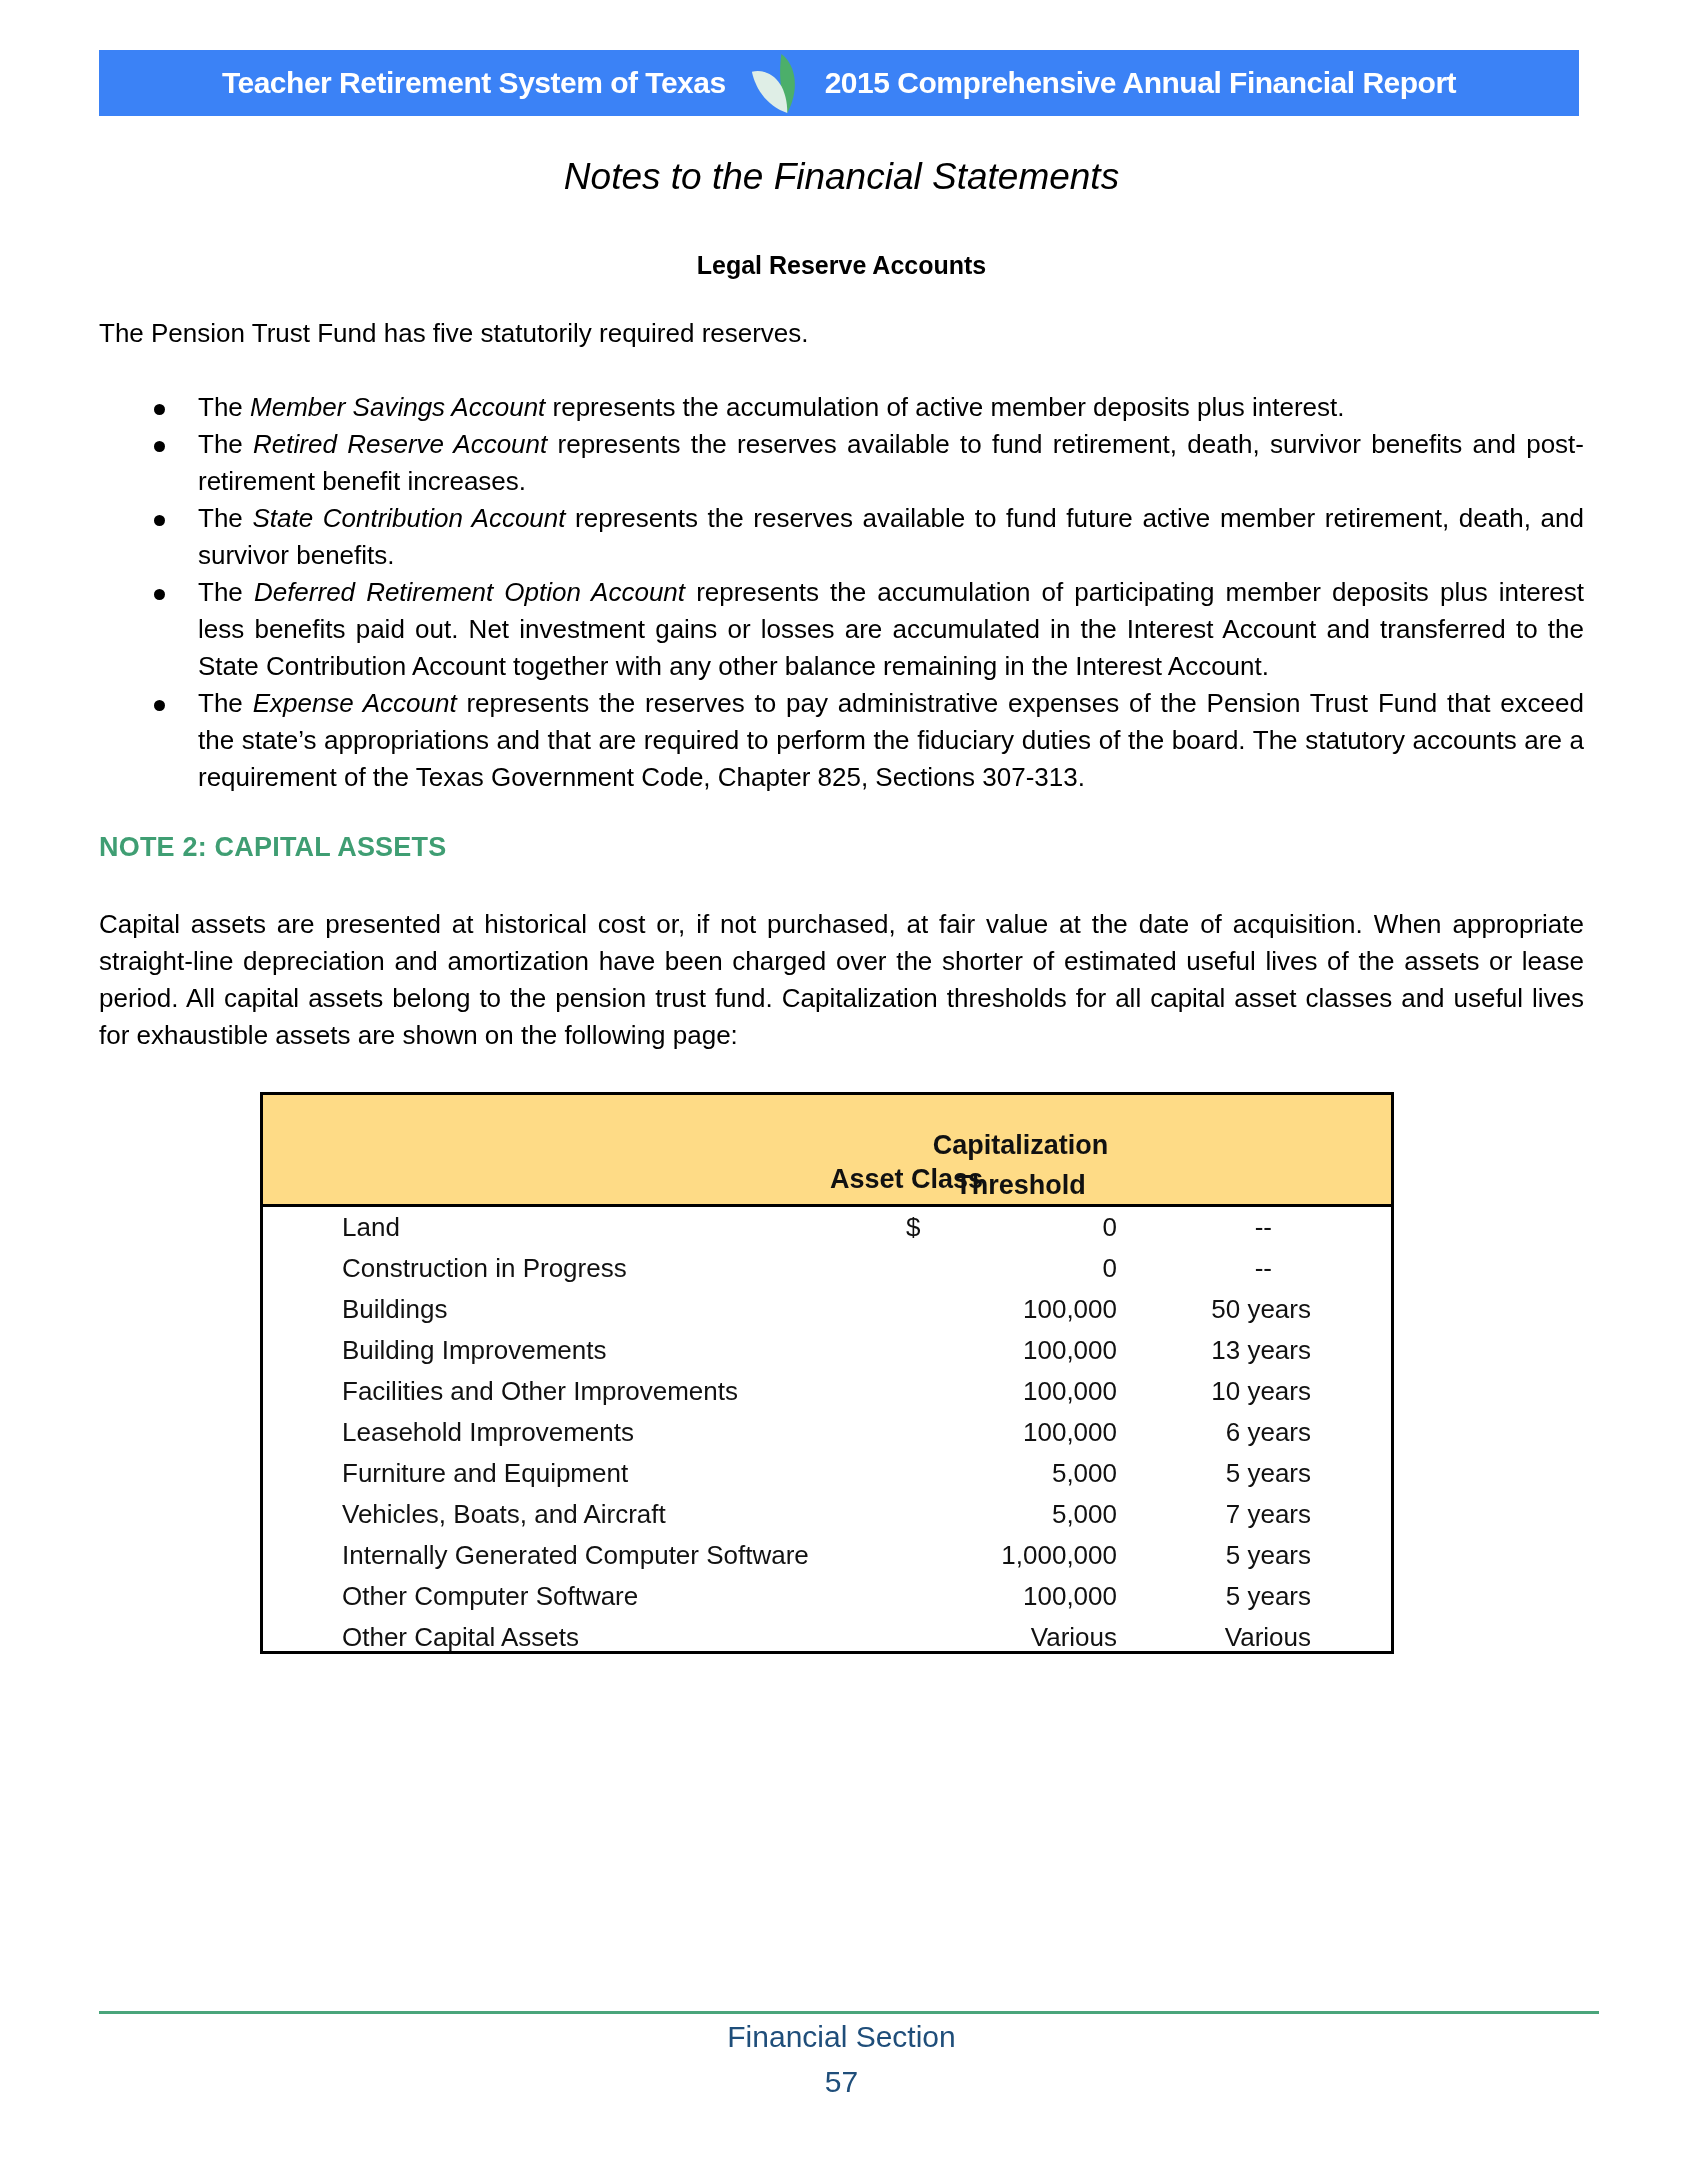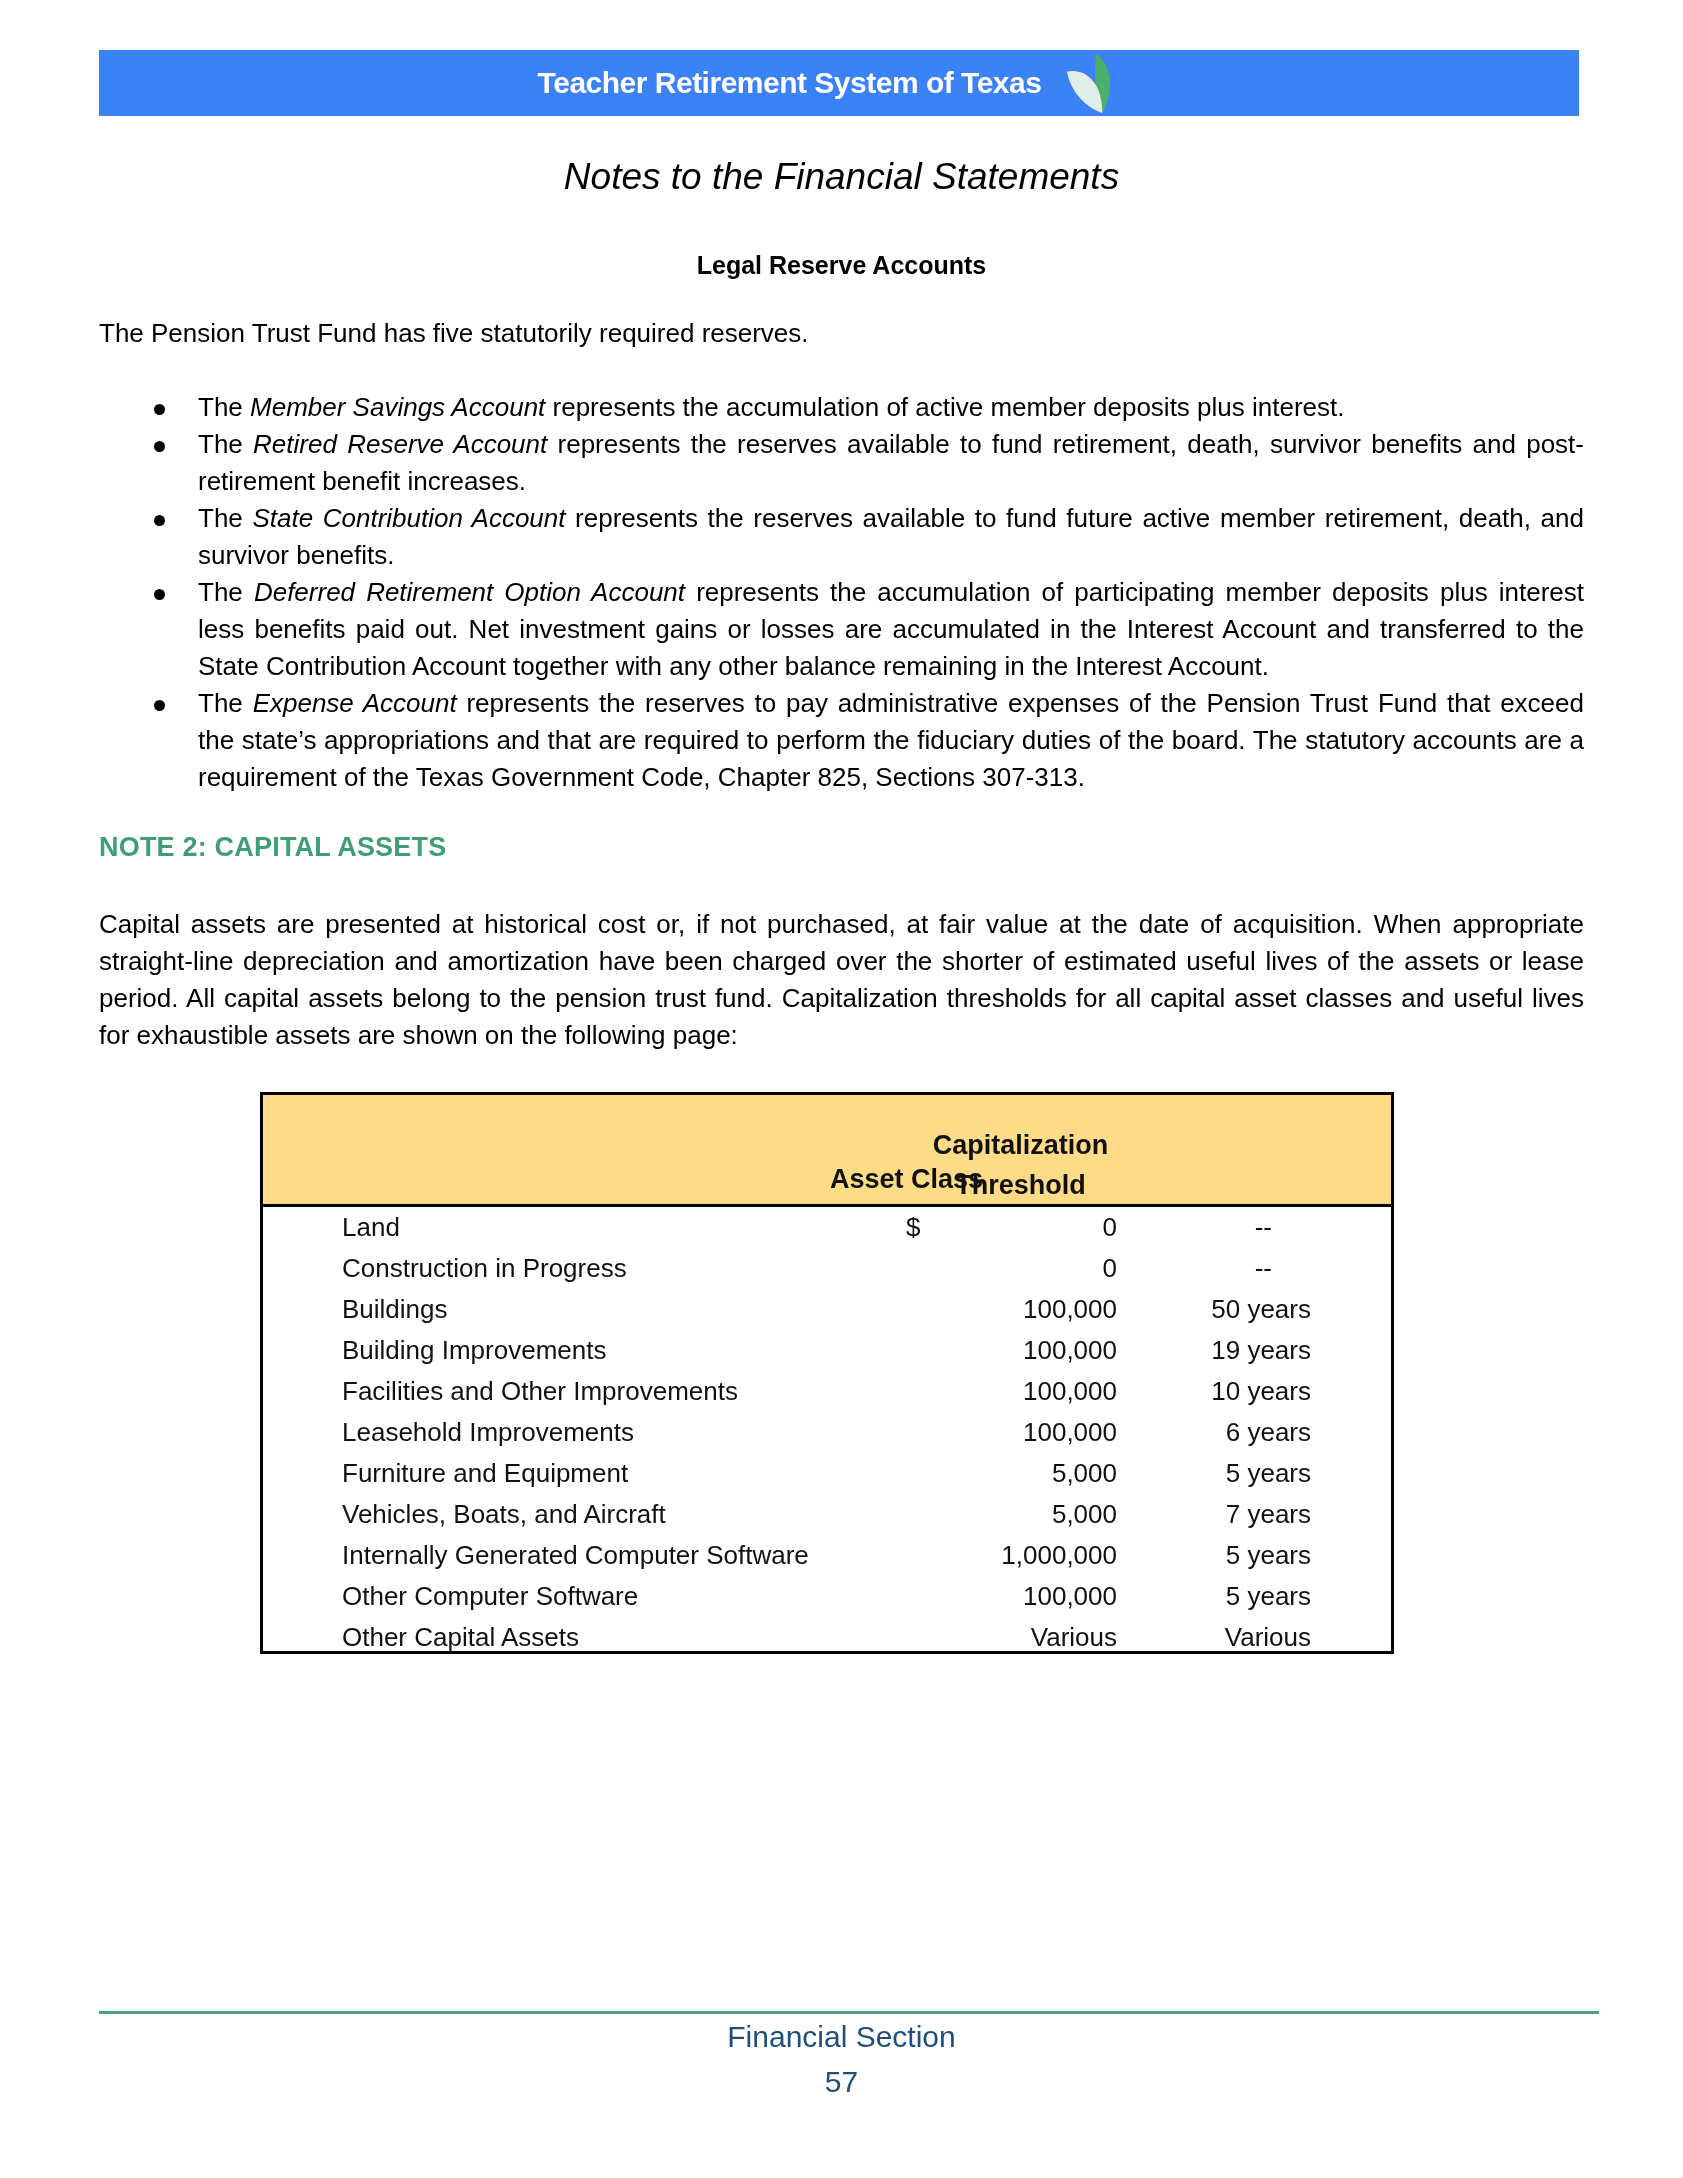--- a/index.html
+++ b/index.html
@@ -46,20 +46,21 @@
 </style>
 </head>
 <body>
 
 <div class="header-band">
   <span class="htxt">Teacher Retirement System of Texas</span>
   <svg class="leaf" viewBox="0 0 56 64">
     <path d="M34 2 C50 14 52 40 40 62 C36 50 30 30 34 2 Z" fill="#4caf6a"></path>
     <path d="M4 20 C22 16 40 30 40 62 C22 56 8 40 4 20 Z" fill="#dfeee6"></path>
   </svg>
+  <span class="htxt">2015 Comprehensive Annual Financial Report</span>
 </div>
 
 <div class="page-title">Notes to the Financial Statements</div>
 
 <div class="subhead">Legal Reserve Accounts</div>
 
 <div class="intro body-text">The Pension Trust Fund has five statutorily required reserves.</div>
 
 <ul class="bullets body-text">
   <li>
@@ -109,21 +110,21 @@
       <span class="c-life center">--</span>
     </div>
     <div class="trow">
       <span class="c-name">Buildings</span>
       <span class="c-thr">100,000</span>
       <span class="c-life">50 years</span>
     </div>
     <div class="trow">
       <span class="c-name">Building Improvements</span>
       <span class="c-thr">100,000</span>
-      <span class="c-life">19 years</span>
+      <span class="c-life">13 years</span>
     </div>
     <div class="trow">
       <span class="c-name">Facilities and Other Improvements</span>
       <span class="c-thr">100,000</span>
       <span class="c-life">10 years</span>
     </div>
     <div class="trow">
       <span class="c-name">Leasehold Improvements</span>
       <span class="c-thr">100,000</span>
       <span class="c-life">6 years</span>

